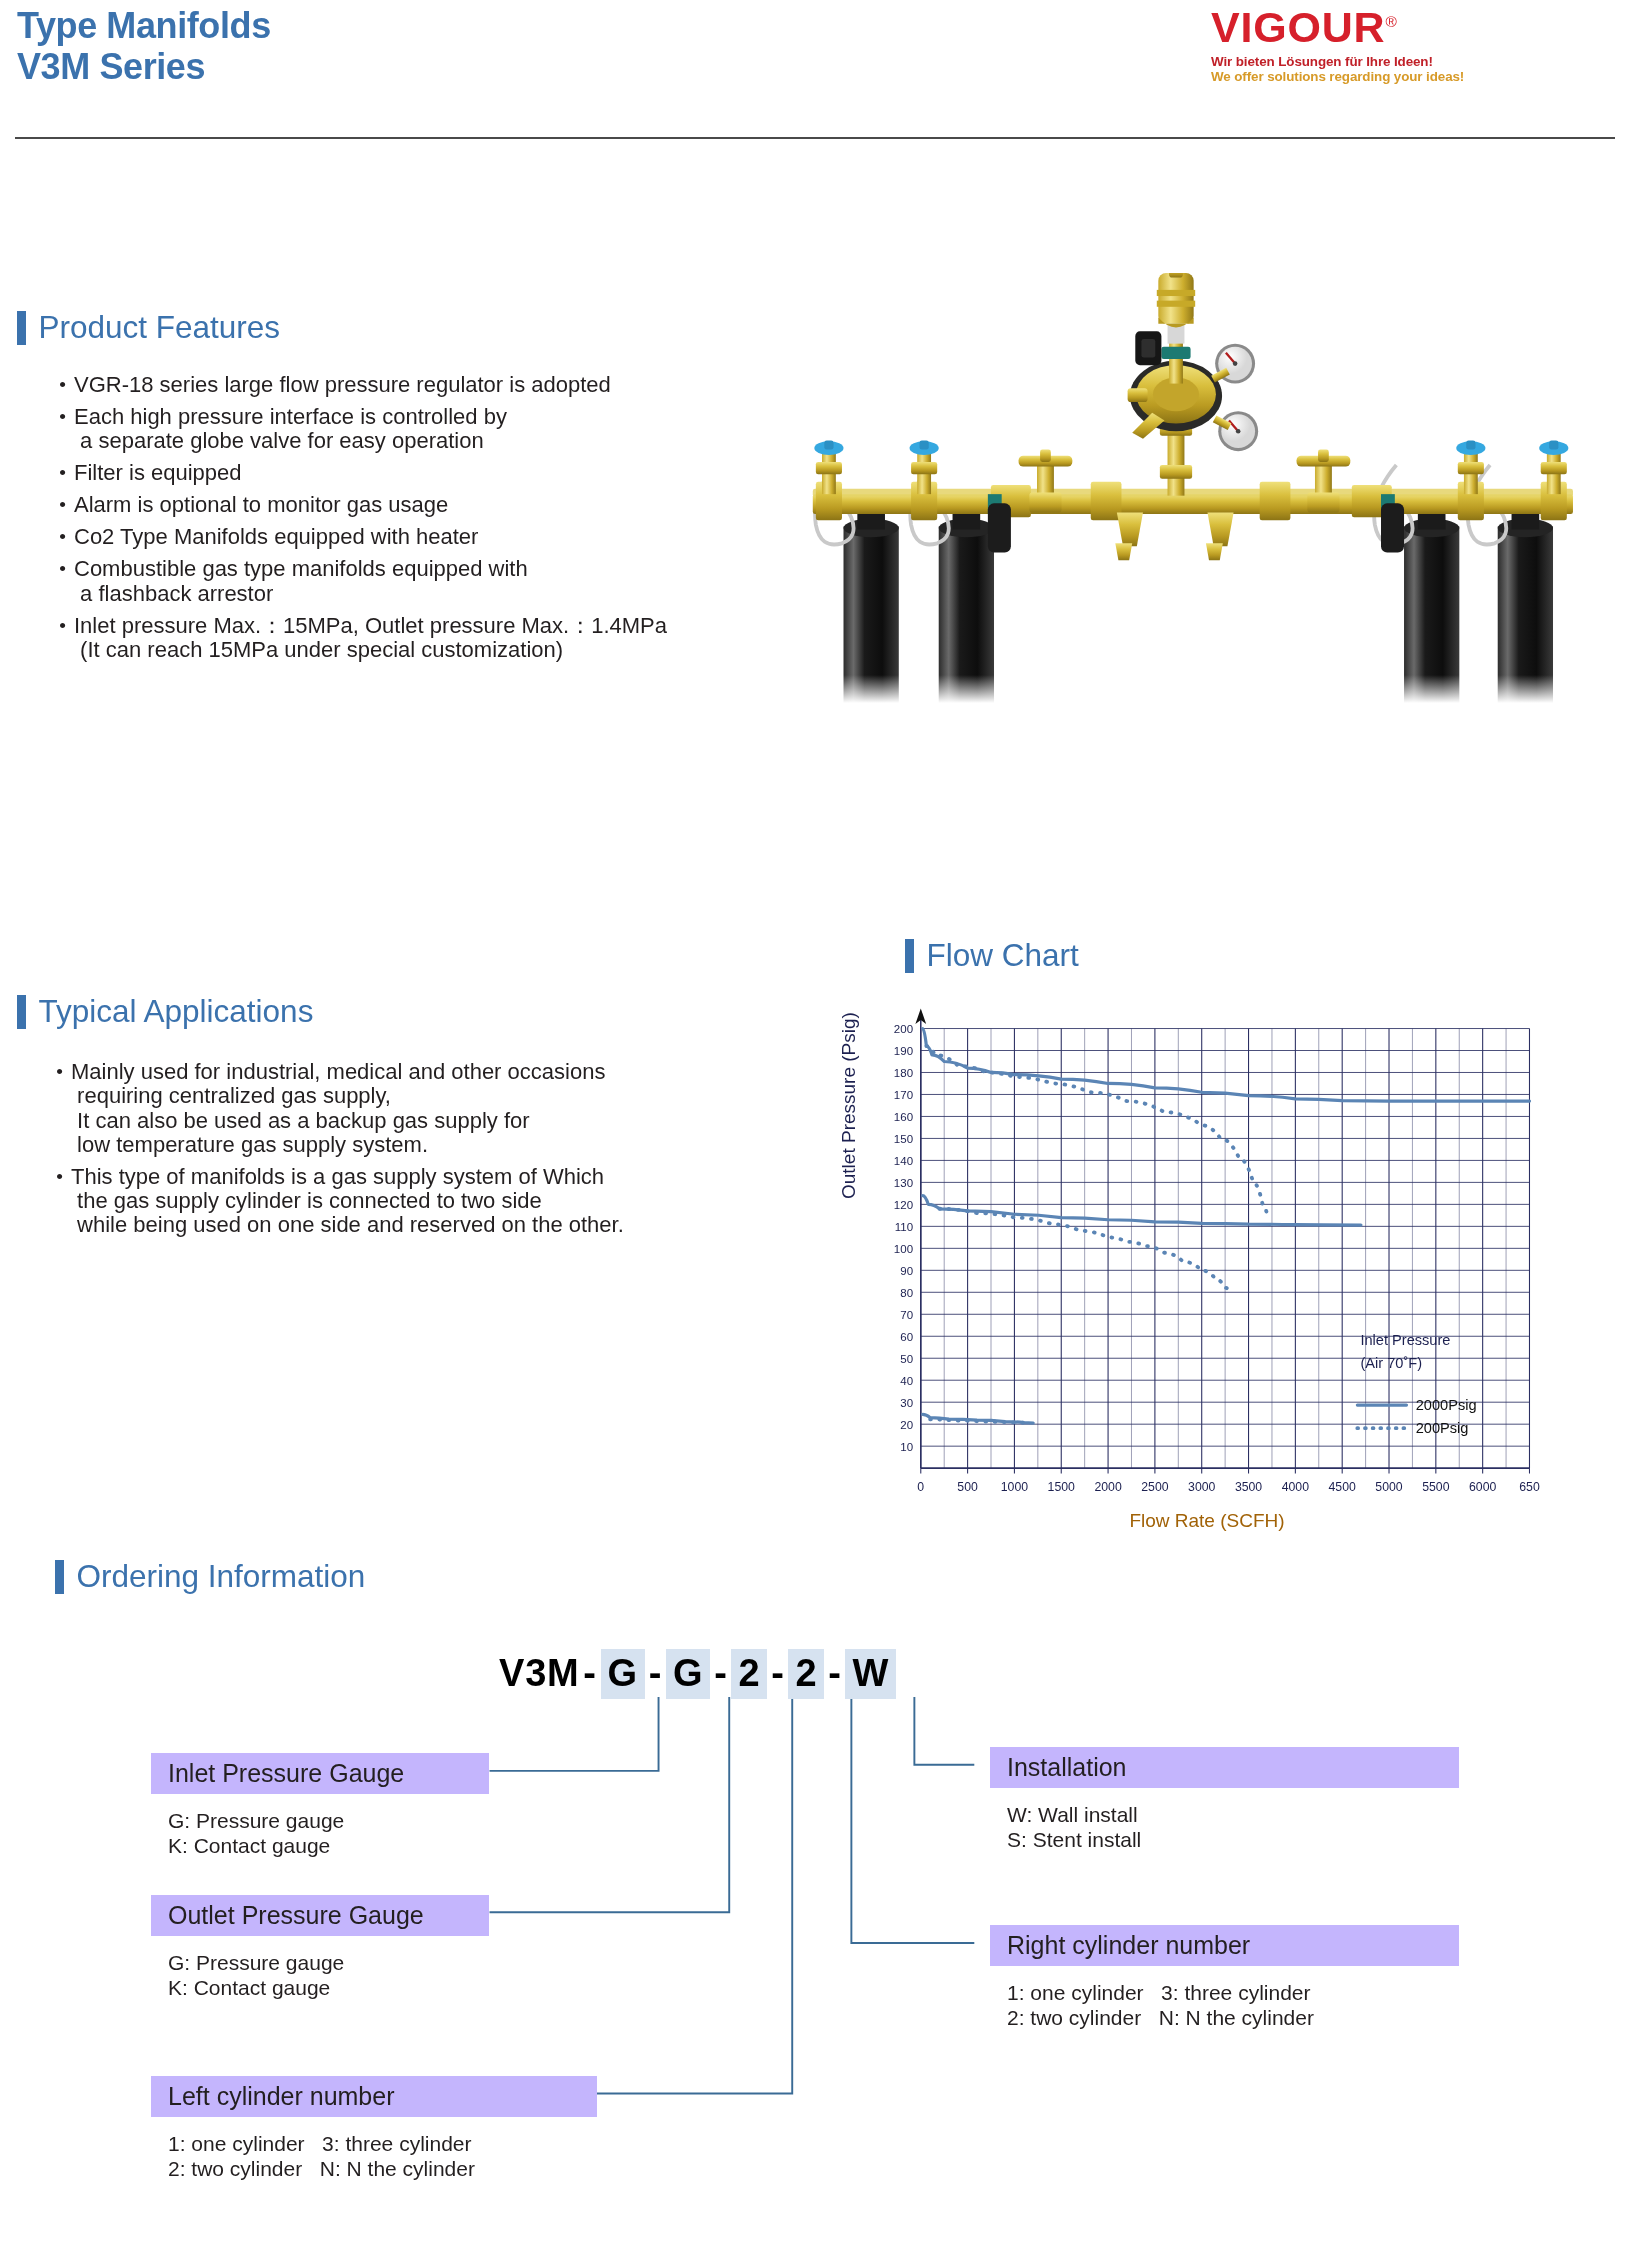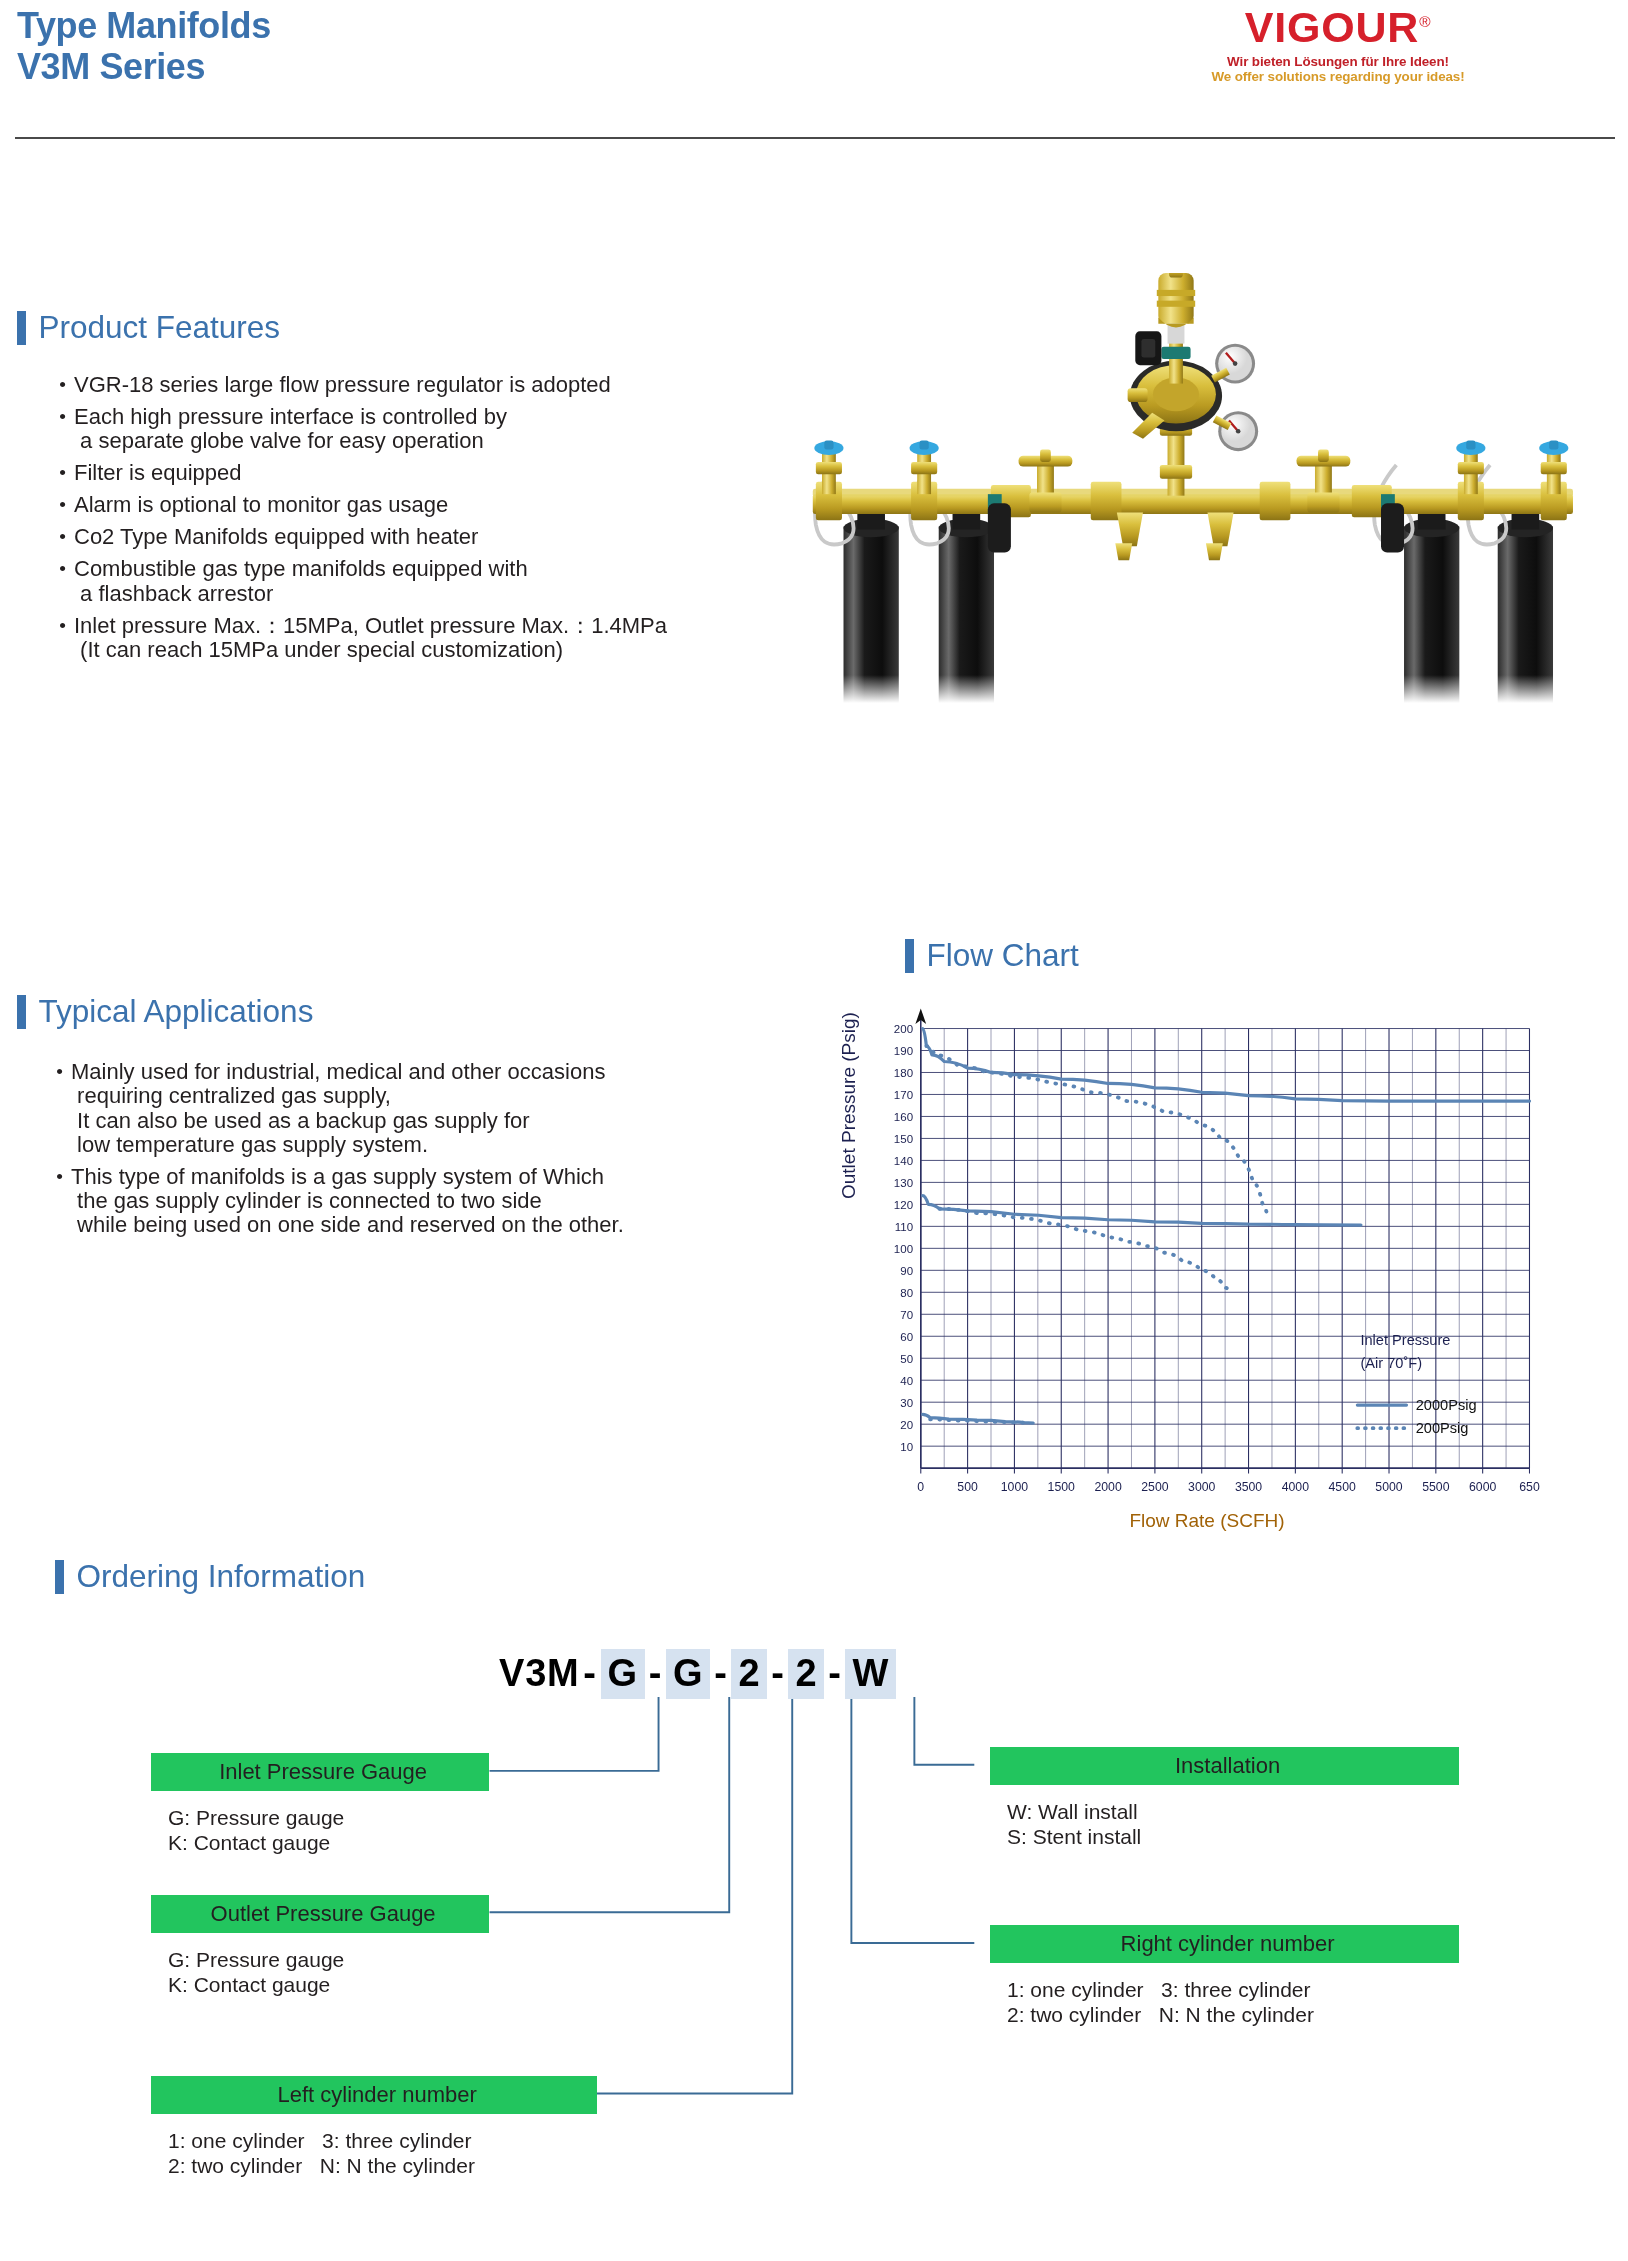--- a/index.html
+++ b/index.html
@@ -37,21 +37,20 @@
     left: 15.4px; top: 137px;
     width: 1600px; height: 0;
     border-top: 2.3px solid #4a4a4a;
   }
 
   
   .logo {
     position: absolute;
     right: 14px; top: 6.1px;
     width: 254px;
-    text-align: center;
   }
   .logo-word {
     font-size: 43px;
     font-weight: bold;
     color: #d6202b;
     letter-spacing: 0.8px;
     line-height: 1;
     position: relative;
     display: inline-block;
   }
@@ -161,26 +160,25 @@
   .code-seg {
     background: #d6e2f0;
     padding: 3.1px 7px 4.6px 7px;
   }
   .code-dash { padding: 0 3.8px; }
 
   .callout {
     position: absolute;
   }
   .callout-title {
-    background: #22c55e;
-    font-size: 22px;
+    background: #c4b5fd;
+    font-size: 25px;
     color: #231f20;
     padding: 7.7px 10.8px 8.5px 17px;
     line-height: 1;
-    text-align: center;
   }
   .callout-body {
     font-size: 21px;
     color: #231f20;
     line-height: 1.2;
     padding-left: 17px;
     margin-top: 14px;
     white-space: pre;
   }
   .leader-svg {

